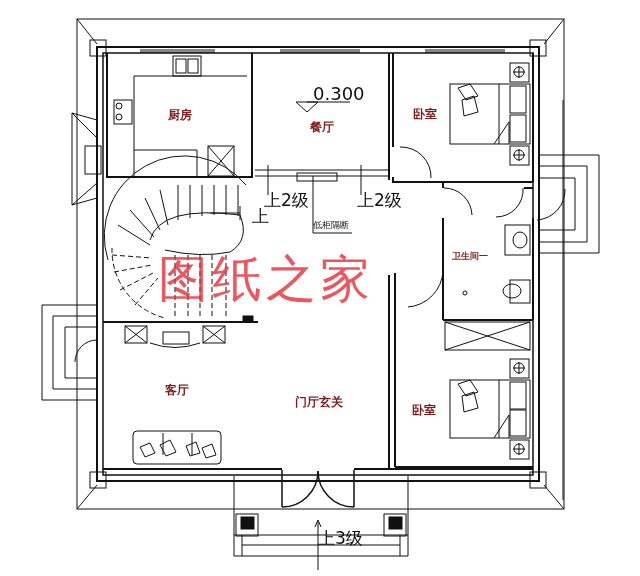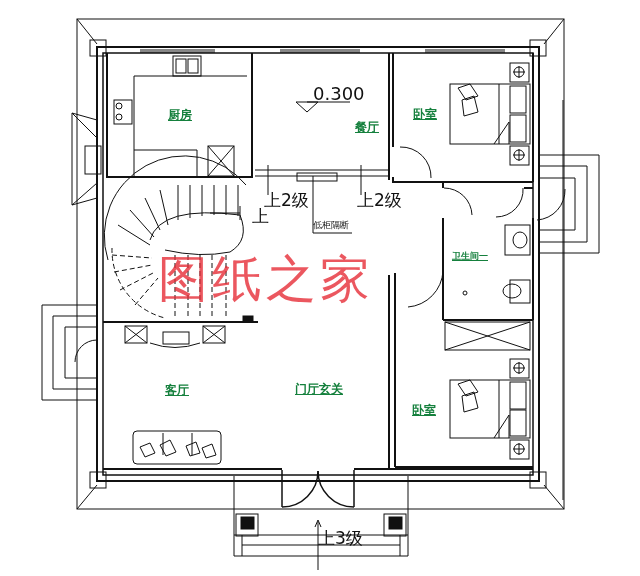--- a/index.html
+++ b/index.html
@@ -1,18 +1,18 @@
 <!DOCTYPE html>
 <html><head>
 <meta charset="utf-8">
 <style>
   html, body { margin: 0; padding: 0; background: #ffffff; }
   body { width: 640px; height: 576px; position: relative; overflow: hidden; font-family: "DejaVu Sans", sans-serif; }
   #plan { position: absolute; left: 0; top: 0; width: 640px; height: 576px; }
-  .lbl { position: absolute; font-family: "DejaVu Sans", sans-serif; font-size: 12px; font-weight: bold; color: #15803d; white-space: nowrap; line-height: 1; text-decoration: underline; }
+  .lbl { position: absolute; font-family: "DejaVu Sans", sans-serif; font-size: 12px; font-weight: bold; color: #7f1d1d; white-space: nowrap; line-height: 1; }
   .note { position: absolute; font-family: "DejaVu Sans", sans-serif; font-size: 17px; color: #111; white-space: nowrap; line-height: 1; }
   .small { font-size: 9px; font-weight: bold; }
   .elev { position: absolute; font-family: "DejaVu Sans", sans-serif; font-size: 18px; color: #111; line-height: 1; }
   .watermark { position: absolute; font-family: "DejaVu Serif", serif; font-size: 50px; color: rgba(230, 40, 50, 0.78); letter-spacing: 4px; white-space: nowrap; line-height: 1; }
 </style>
 </head>
 <body>
 
 <svg id="plan" viewBox="0 0 640 576" xmlns="http://www.w3.org/2000/svg">
   <g fill="none" stroke="#111" stroke-width="1">
@@ -253,25 +253,25 @@
       <line x1="313" y1="176" x2="313" y2="233"></line>
       <line x1="313" y1="233" x2="352" y2="233"></line>
     </g>
 
     <line x1="268" y1="165" x2="268" y2="195"></line>
     <line x1="361" y1="165" x2="361" y2="195"></line>
   </g>
 </svg>
 
 <div class="lbl" style="left:168px;top:109px;">厨房</div>
-<div class="lbl" style="left:310px;top:121px;margin-left:45px;">餐厅</div>
+<div class="lbl" style="left:310px;top:121px;">餐厅</div>
 <div class="lbl" style="left:413px;top:108px;">卧室</div>
 <div class="lbl small" style="left:452px;top:252px;">卫生间一</div>
 <div class="lbl" style="left:165px;top:384px;">客厅</div>
-<div class="lbl" style="left:295px;top:383px;">门厅玄关</div>
+<div class="lbl" style="left:295px;top:396px;">门厅玄关</div>
 <div class="lbl" style="left:412px;top:404px;">卧室</div>
 
 <div class="elev" style="left:313px;top:85px;">0.300</div>
 <div class="note" style="left:264px;top:192px;">上2级</div>
 <div class="note" style="left:357px;top:192px;">上2级</div>
 <div class="note" style="left:252px;top:208px;">上</div>
 <div class="note small" style="left:313px;top:221px;font-weight:normal;text-align:center;">低柜隔断</div>
 <div class="note" style="left:318px;top:530px;">上3级</div>
 
 <div class="watermark" style="left:158px;top:254px;">图纸之家</div>

